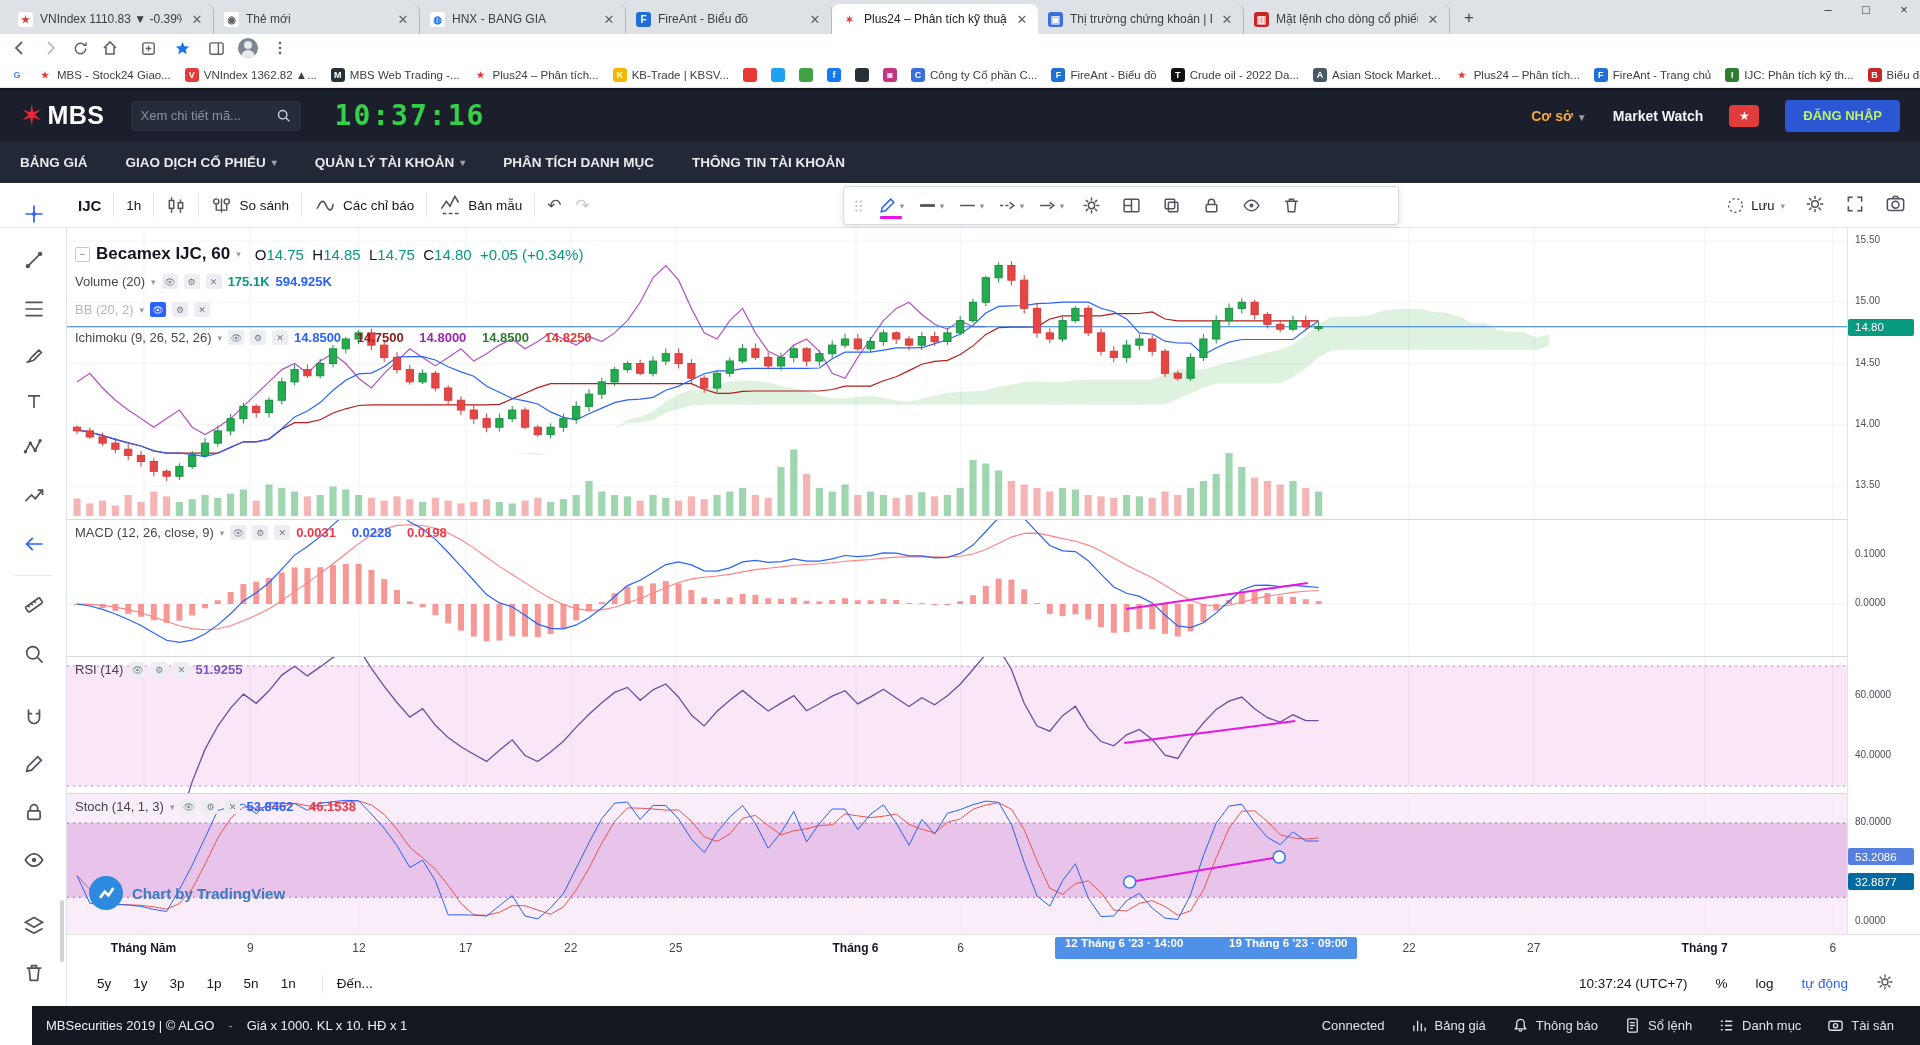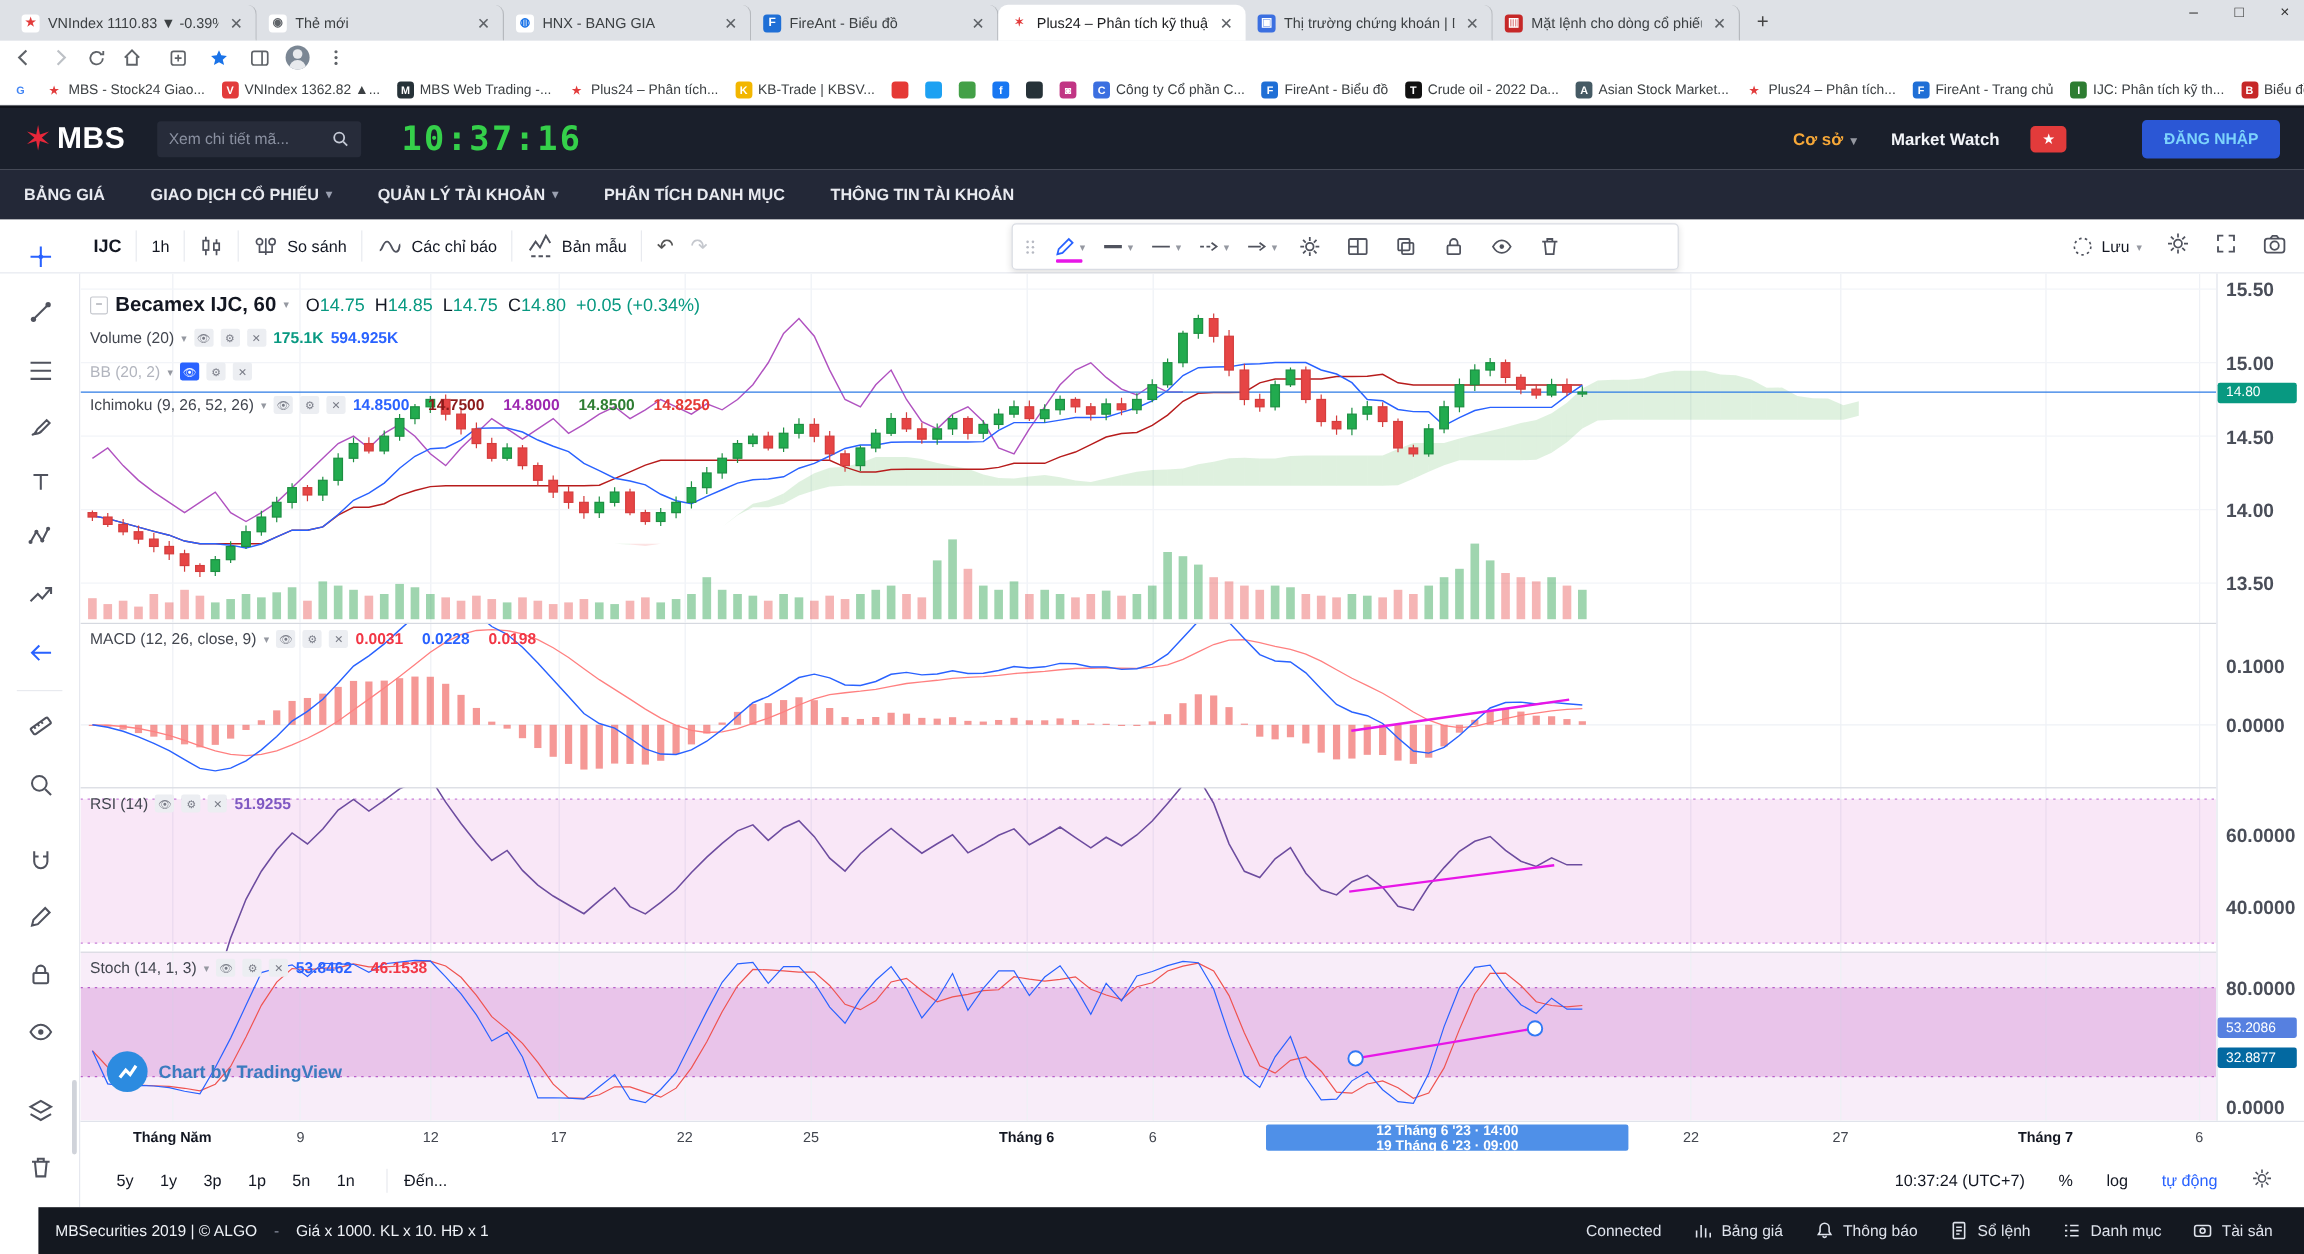--- a/index.html
+++ b/index.html
@@ -42,21 +42,21 @@
   #logotxt { color:#fff; font-size:25px; font-weight:800; letter-spacing:.5px; }
   #searchbox { margin-left:26px; width:170px; height:30px; background:#272c3a; border-radius:3px; display:flex; align-items:center; padding:0 10px; gap:8px; }
   #searchbox input { flex:1; background:transparent; border:0; outline:0; color:#cfd3dc; font-size:13px; width:110px; font-family:"Liberation Sans",sans-serif;}
   #searchbox input::placeholder { color:#8a90a0; }
   #clock { margin-left:34px; font-family:"DejaVu Sans Mono", monospace; font-size:28px; font-weight:bold; color:#35d04a; letter-spacing:2px; }
   #hdright { margin-left:auto; display:flex; align-items:center; gap:26px; }
   #coso { color:#f7a838; font-size:14px; font-weight:bold; }
   #coso .car { font-size:10px; }
   #mktwatch { color:#f2f4f8; font-size:14px; font-weight:600; }
   #flagbtn { width:30px; height:22px; background:#e23b3b; border-radius:4px; color:#fff; font-size:12px; display:flex; align-items:center; justify-content:center; }
-  #loginbtn { height:32px; padding:0 18px; background:#2b57d5; border-radius:4px; color:#7dd3fc; font-size:13px; font-weight:bold; display:flex; align-items:center;margin-left:37px; }
+  #loginbtn { height:32px; padding:0 18px; background:#2b57d5; border-radius:4px; color:#bef264; font-size:13px; font-weight:bold; display:flex; align-items:center; }
 
   #mainnav { left:0; top:141px; width:1920px; height:42px; background:#232837; display:flex; align-items:center; gap:38px; padding:0 20px; }
   .navitem { color:#e8eaf0; font-size:13.5px; font-weight:bold; display:flex; gap:6px; align-items:center; white-space:nowrap; }
   .navitem .car { color:#9aa0b0; font-size:10px; }
 
   
   #charttoolbar { left:0; top:183px; width:1920px; height:45px; background:#fff; border-bottom:1px solid #e0e3eb; display:flex; align-items:center; padding-left:78px; }
   .tbsep { width:1px; height:26px; background:#e8eaef; margin:0 12px; flex:none; }
   .tbitem { display:flex; align-items:center; gap:7px; font-size:13.5px; color:#131722; white-space:nowrap; }
   #symtxt { font-weight:bold; font-size:15px; }
@@ -87,28 +87,28 @@
   #mainttl b { font-weight:600; }
   .ohlc { font-size:15px; color:#131722; }
   .ohlc i { font-style:normal; color:#089981; }
   .car { font-size:9px; color:#9598a1; }
   #watermark { position:absolute; left:22px; top:648px; z-index:6; display:flex; align-items:center; gap:9px; }
   #wmtxt { font-size:15px; font-weight:bold; color:#3b7bbf; }
   #wmcirc { width:34px; height:34px; border-radius:50%; background:#2c8be0; display:flex; align-items:center; justify-content:center; }
 
   
   #pricecol { left:1847px; top:228px; width:73px; height:706px; background:#fff; border-left:1px solid #e0e3eb; }
-  .plab { position:absolute; left:7px; font-size:16px; color:#4a4e59;font-weight:bold; }
+  .plab { position:absolute; left:7px; font-size:10px; color:#4a4e59; }
   .pbadge { position:absolute; left:0; width:66px; height:17px; color:#fff; font-size:11.5px; display:flex; align-items:center; padding-left:7px; border-radius:2px; }
 
   
   #timeaxis { left:67px; top:934px; width:1853px; height:27px; background:#fff; border-top:1px solid #e0e3eb; }
   .tlab { position:absolute; top:6px; font-size:12px; color:#42464f; transform:translateX(-50%); white-space:nowrap; }
   .tlab.b { font-weight:600; color:#131722; }
-  #axsel { position:absolute; top:2px; height:22px; background:#4f90e8; border-radius:2px; display:flex; align-items:center; justify-content:space-between; padding:0 10px; z-index:4;flex-direction:column; }
+  #axsel { position:absolute; top:2px; height:22px; background:#4f90e8; border-radius:2px; display:flex; justify-content:space-between; padding:0 10px; z-index:4; }
   #axsel span { color:#fff; font-size:11.5px; font-weight:600; white-space:nowrap; }
 
   
   #bottombar { left:67px; top:961px; width:1853px; height:45px; background:#fff; display:flex; align-items:center; padding:0 26px 0 30px; }
   .rngbtn { font-size:13.5px; color:#131722; margin-right:22px; }
   #gotobtn { font-size:13.5px; color:#131722; margin-left:14px; }
   #bbsep { width:1px; height:20px; background:#e8eaef; margin-left:4px; }
   #bbright { margin-left:auto; display:flex; align-items:center; gap:28px; font-size:13.5px; color:#131722; }
   #autobtn { color:#2962ff; }
 

